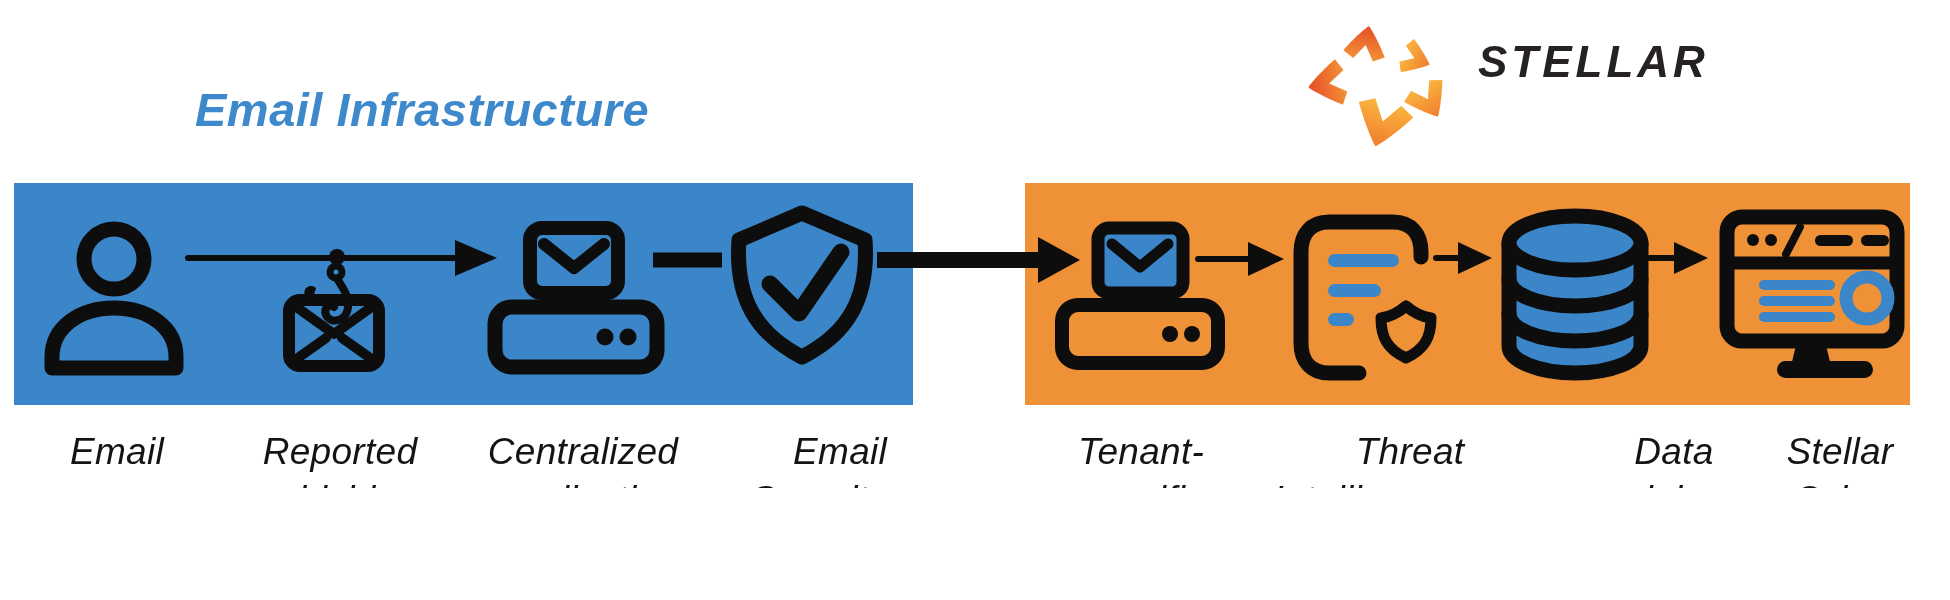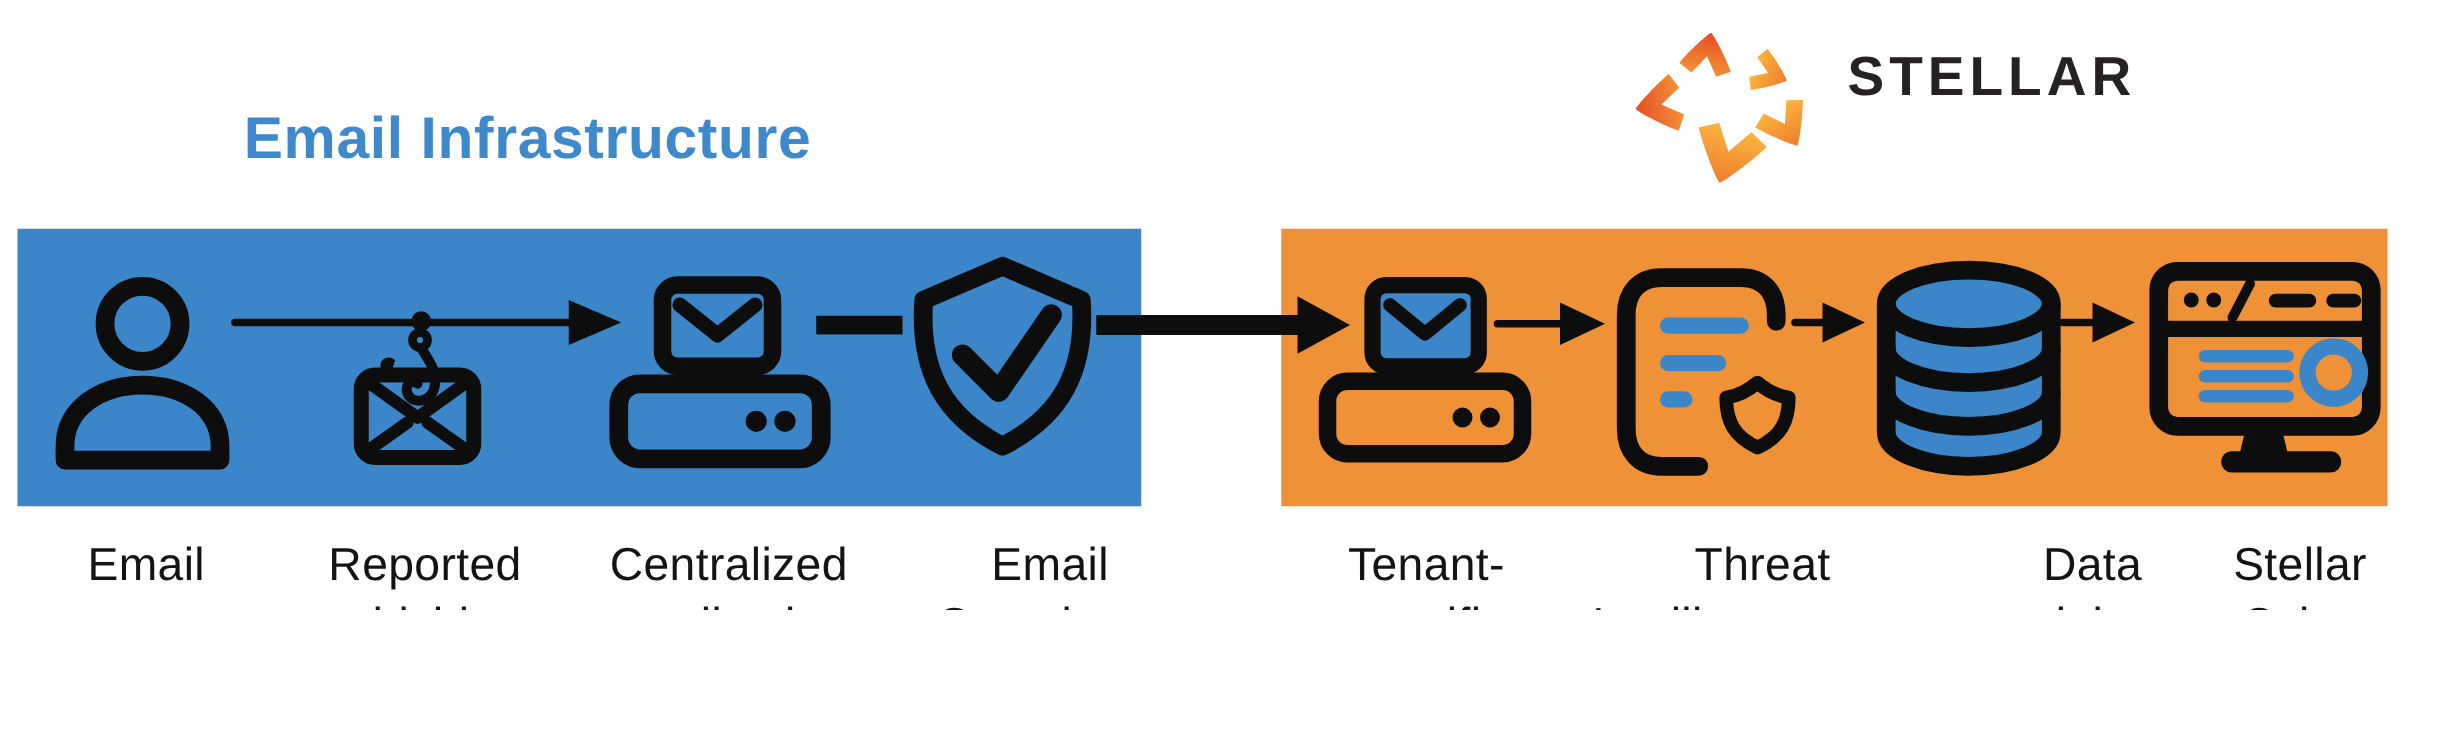--- a/index.html
+++ b/index.html
@@ -1,18 +1,19 @@
 <!DOCTYPE html>
 <html><head>
 <meta charset="utf-8">
 <style>
   html,body{margin:0;padding:0;background:#ffffff;}
   .canvas{
     position:relative;width:1950px;height:488px;background:#ffffff;overflow:hidden;
     font-family:"Liberation Sans",sans-serif;
+    font-style:italic;
   }
   .title{
     position:absolute;left:195px;top:82px;margin:0;
     font-size:47px;font-weight:700;letter-spacing:.5px;color:#3E89CB;
     font-family:"Liberation Sans",sans-serif;
   }
   .logo{position:absolute;left:1303px;top:22px;width:420px;height:145px;}
   .logo-star{position:absolute;left:0;top:3px;}
   .logo-text{position:absolute;left:175px;top:14px;color:#262223;}
   .logo-line1{font-size:44px;font-weight:700;letter-spacing:4px;line-height:52px;}

